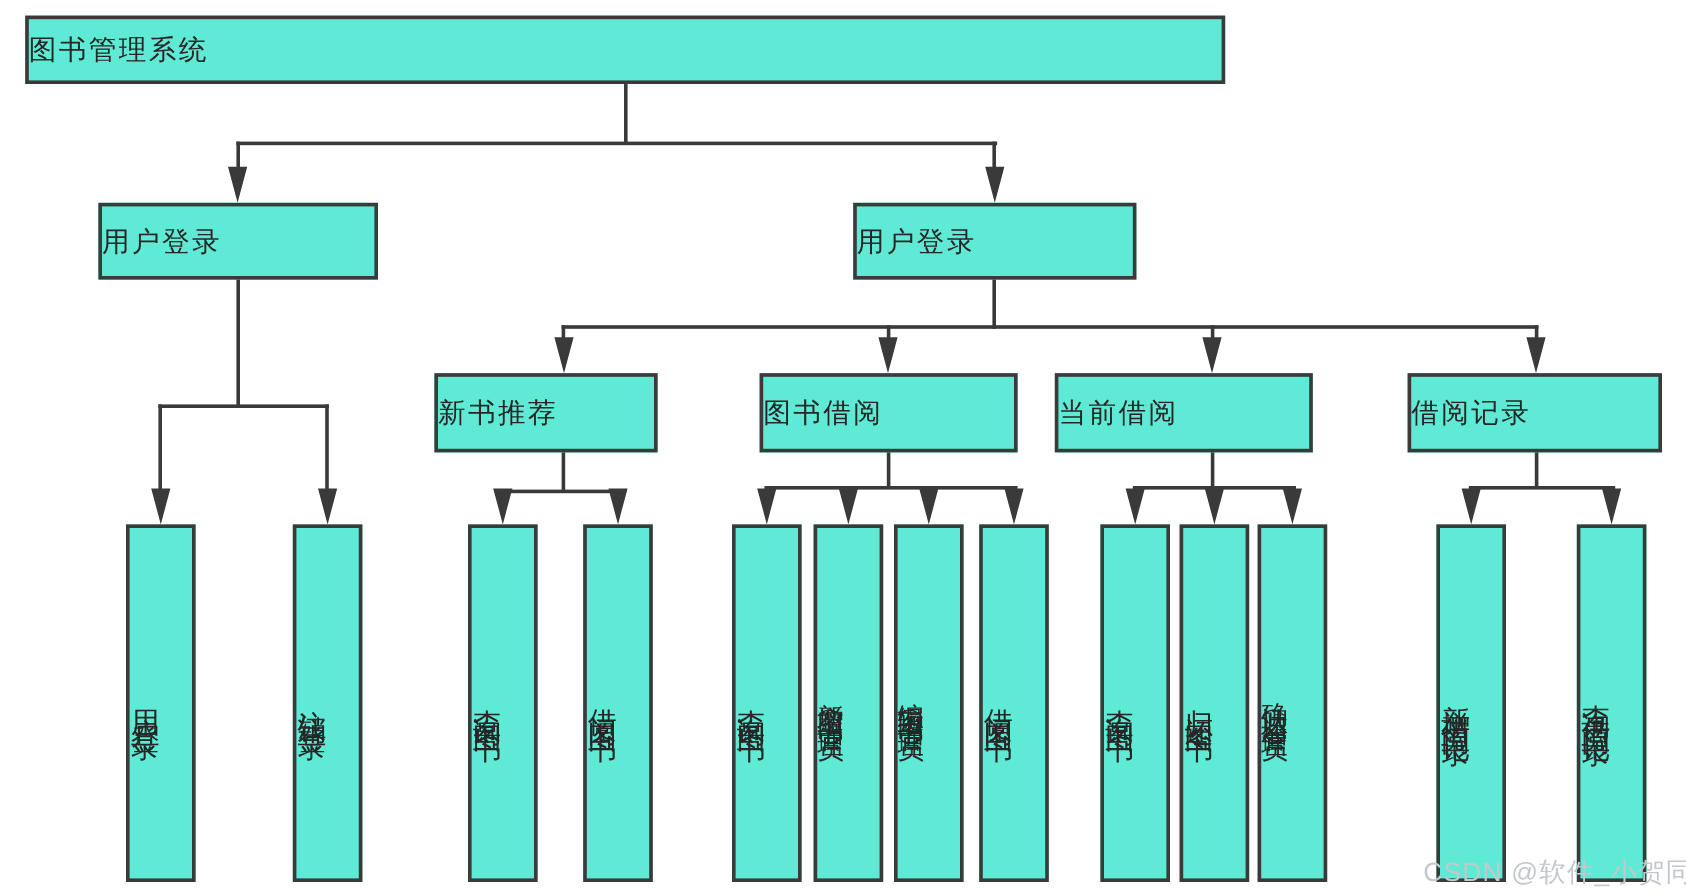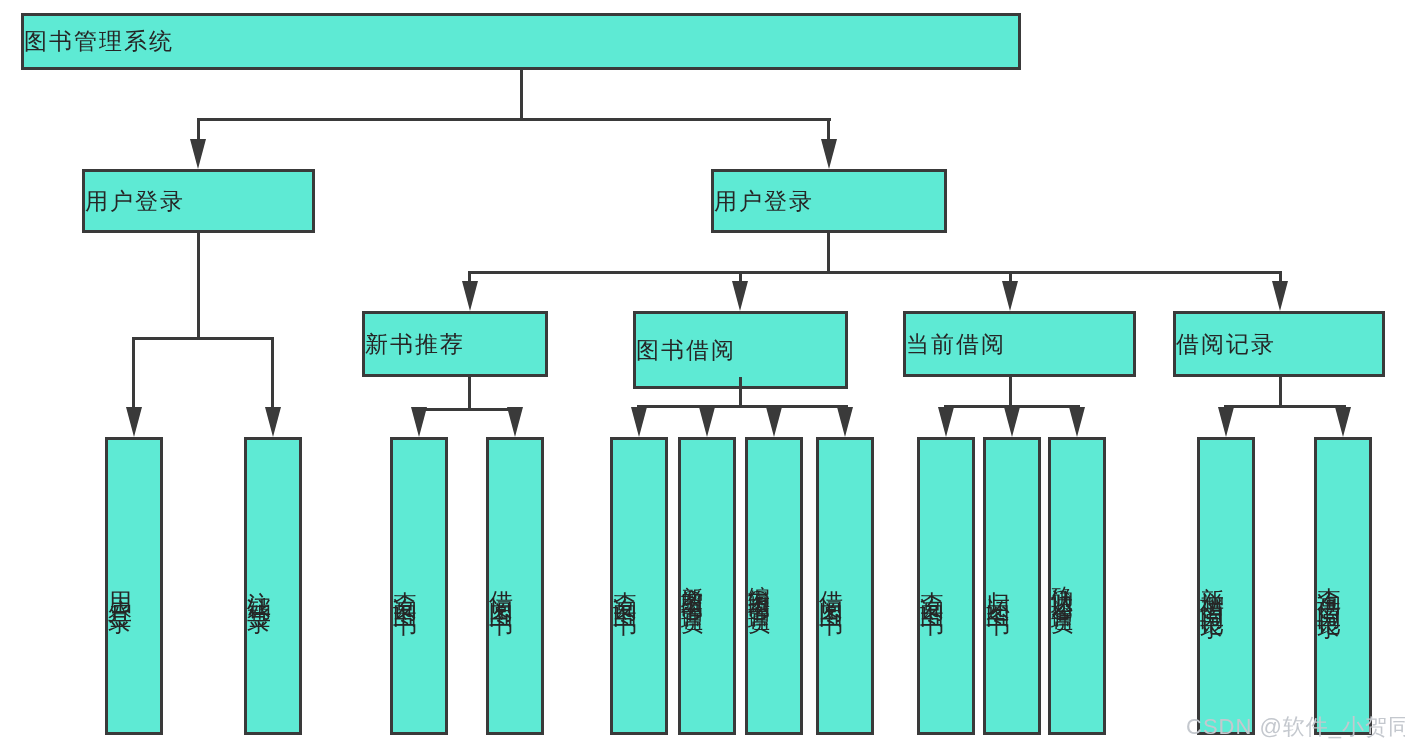--- a/index.html
+++ b/index.html
@@ -76,24 +76,24 @@
   <div class="vline" style="left:739px;top:271px;height:13px"></div>
   <div class="ah" style="left:732px;top:281px"></div>
   <div class="vline" style="left:1009px;top:271px;height:13px"></div>
   <div class="ah" style="left:1002px;top:281px"></div>
   <div class="vline" style="left:1279px;top:271px;height:13px"></div>
   <div class="ah" style="left:1272px;top:281px"></div>
 
   <div class="box hbox" style="left:362px;top:311px;width:186px;height:66px">
     <span>新书推荐</span>
   </div>
-  <div class="box hbox" style="left:633px;top:311px;width:215px;height:78px">
+  <div class="box hbox" style="left:633px;top:311px;width:215px;height:66px">
     <span>图书借阅</span>
   </div>
-  <div class="box hbox" style="left:903px;top:311px;width:233px;height:66px">
+  <div class="box hbox" style="left:879px;top:311px;width:215px;height:66px">
     <span>当前借阅</span>
   </div>
   <div class="box hbox" style="left:1173px;top:311px;width:212px;height:66px">
     <span>借阅记录</span>
   </div>
 
   <div class="vline" style="left:468px;top:377px;height:33px"></div>
   <div class="hline" style="left:417px;top:408px;width:101px"></div>
   <div class="ah" style="left:411px;top:407px"></div>
   <div class="ah" style="left:507px;top:407px"></div>

